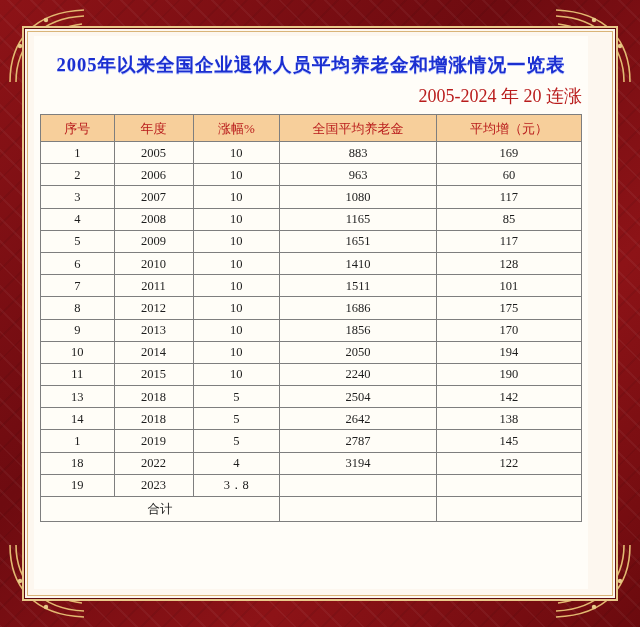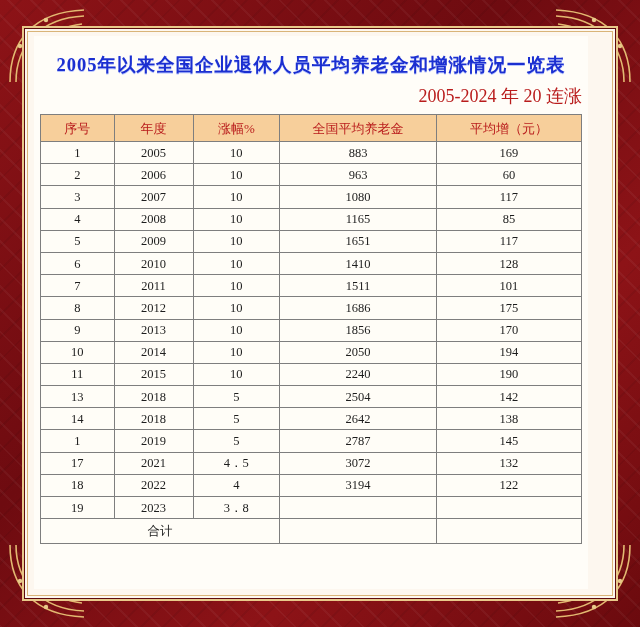--- a/index.html
+++ b/index.html
@@ -306,27 +306,20 @@
               <td>138</td>
             </tr>
             <tr>
               <td>1</td>
               <td>2019</td>
               <td>5</td>
               <td>2787</td>
               <td>145</td>
             </tr>
             <tr>
-              <td>17</td>
-              <td>2021</td>
-              <td>4．5</td>
-              <td>3072</td>
-              <td>132</td>
-            </tr>
-            <tr>
               <td>18</td>
               <td>2022</td>
               <td>4</td>
               <td>3194</td>
               <td>122</td>
             </tr>
             <tr>
               <td>19</td>
               <td>2023</td>
               <td>3．8</td>

